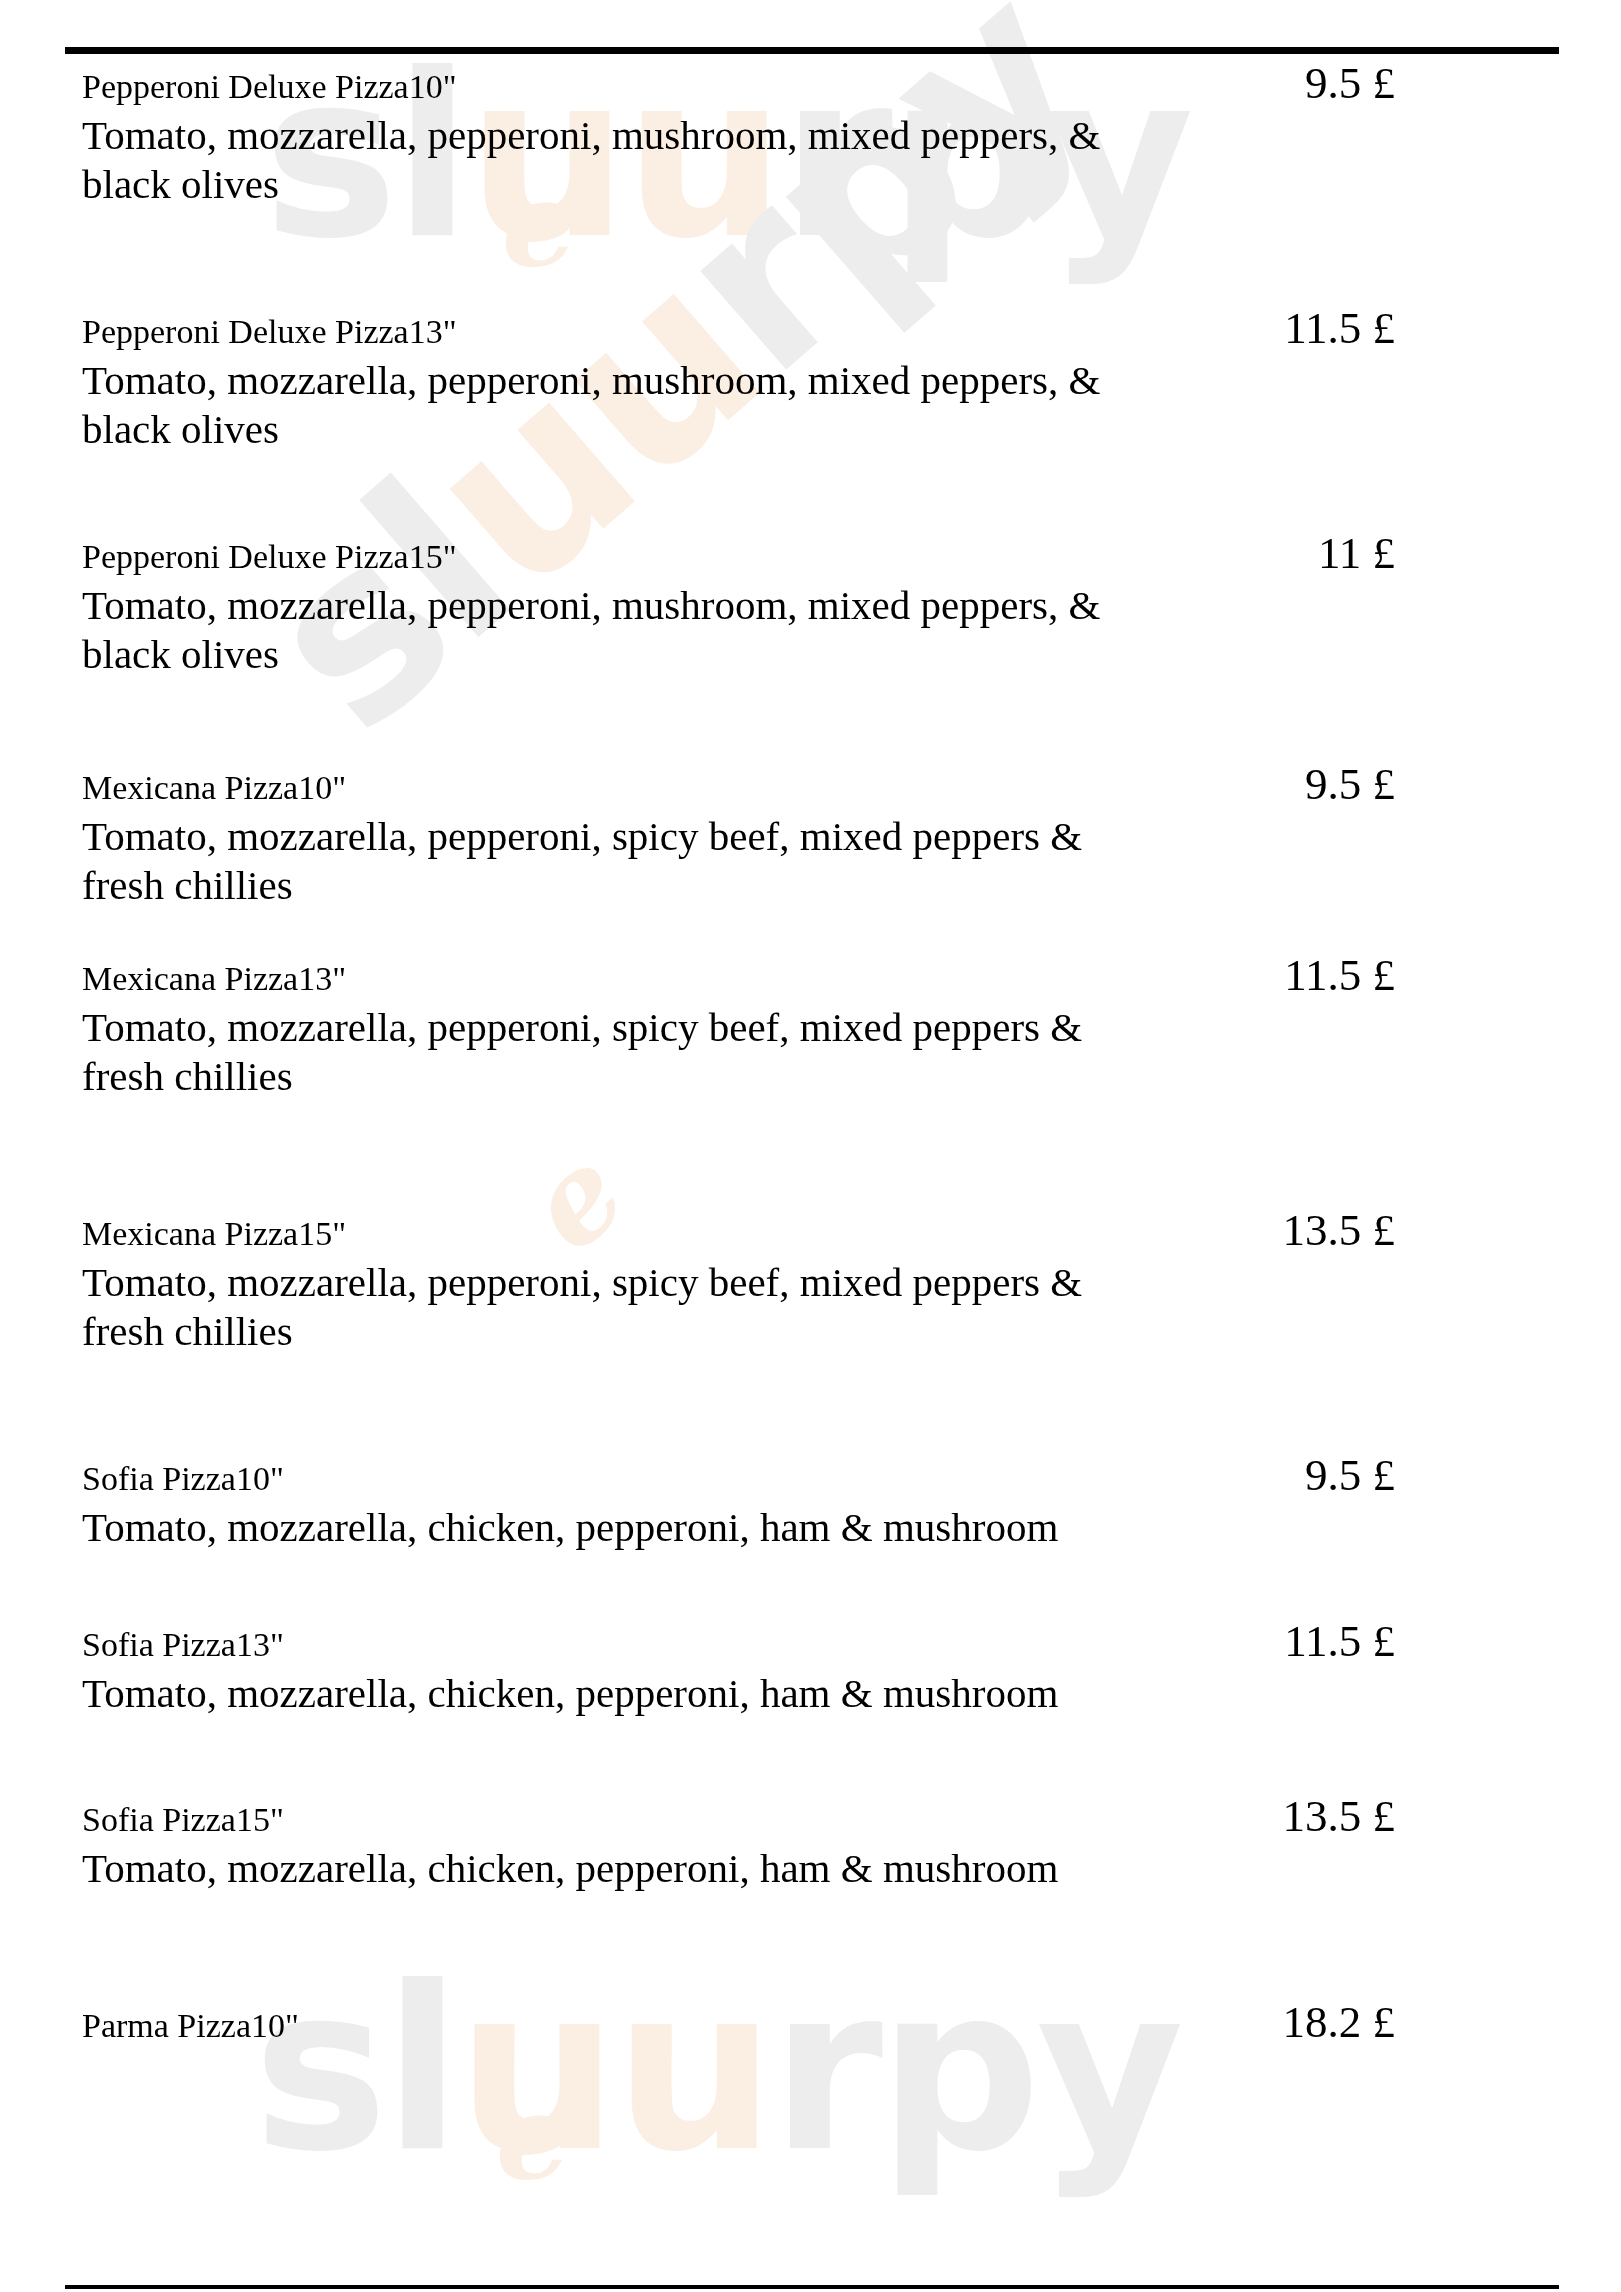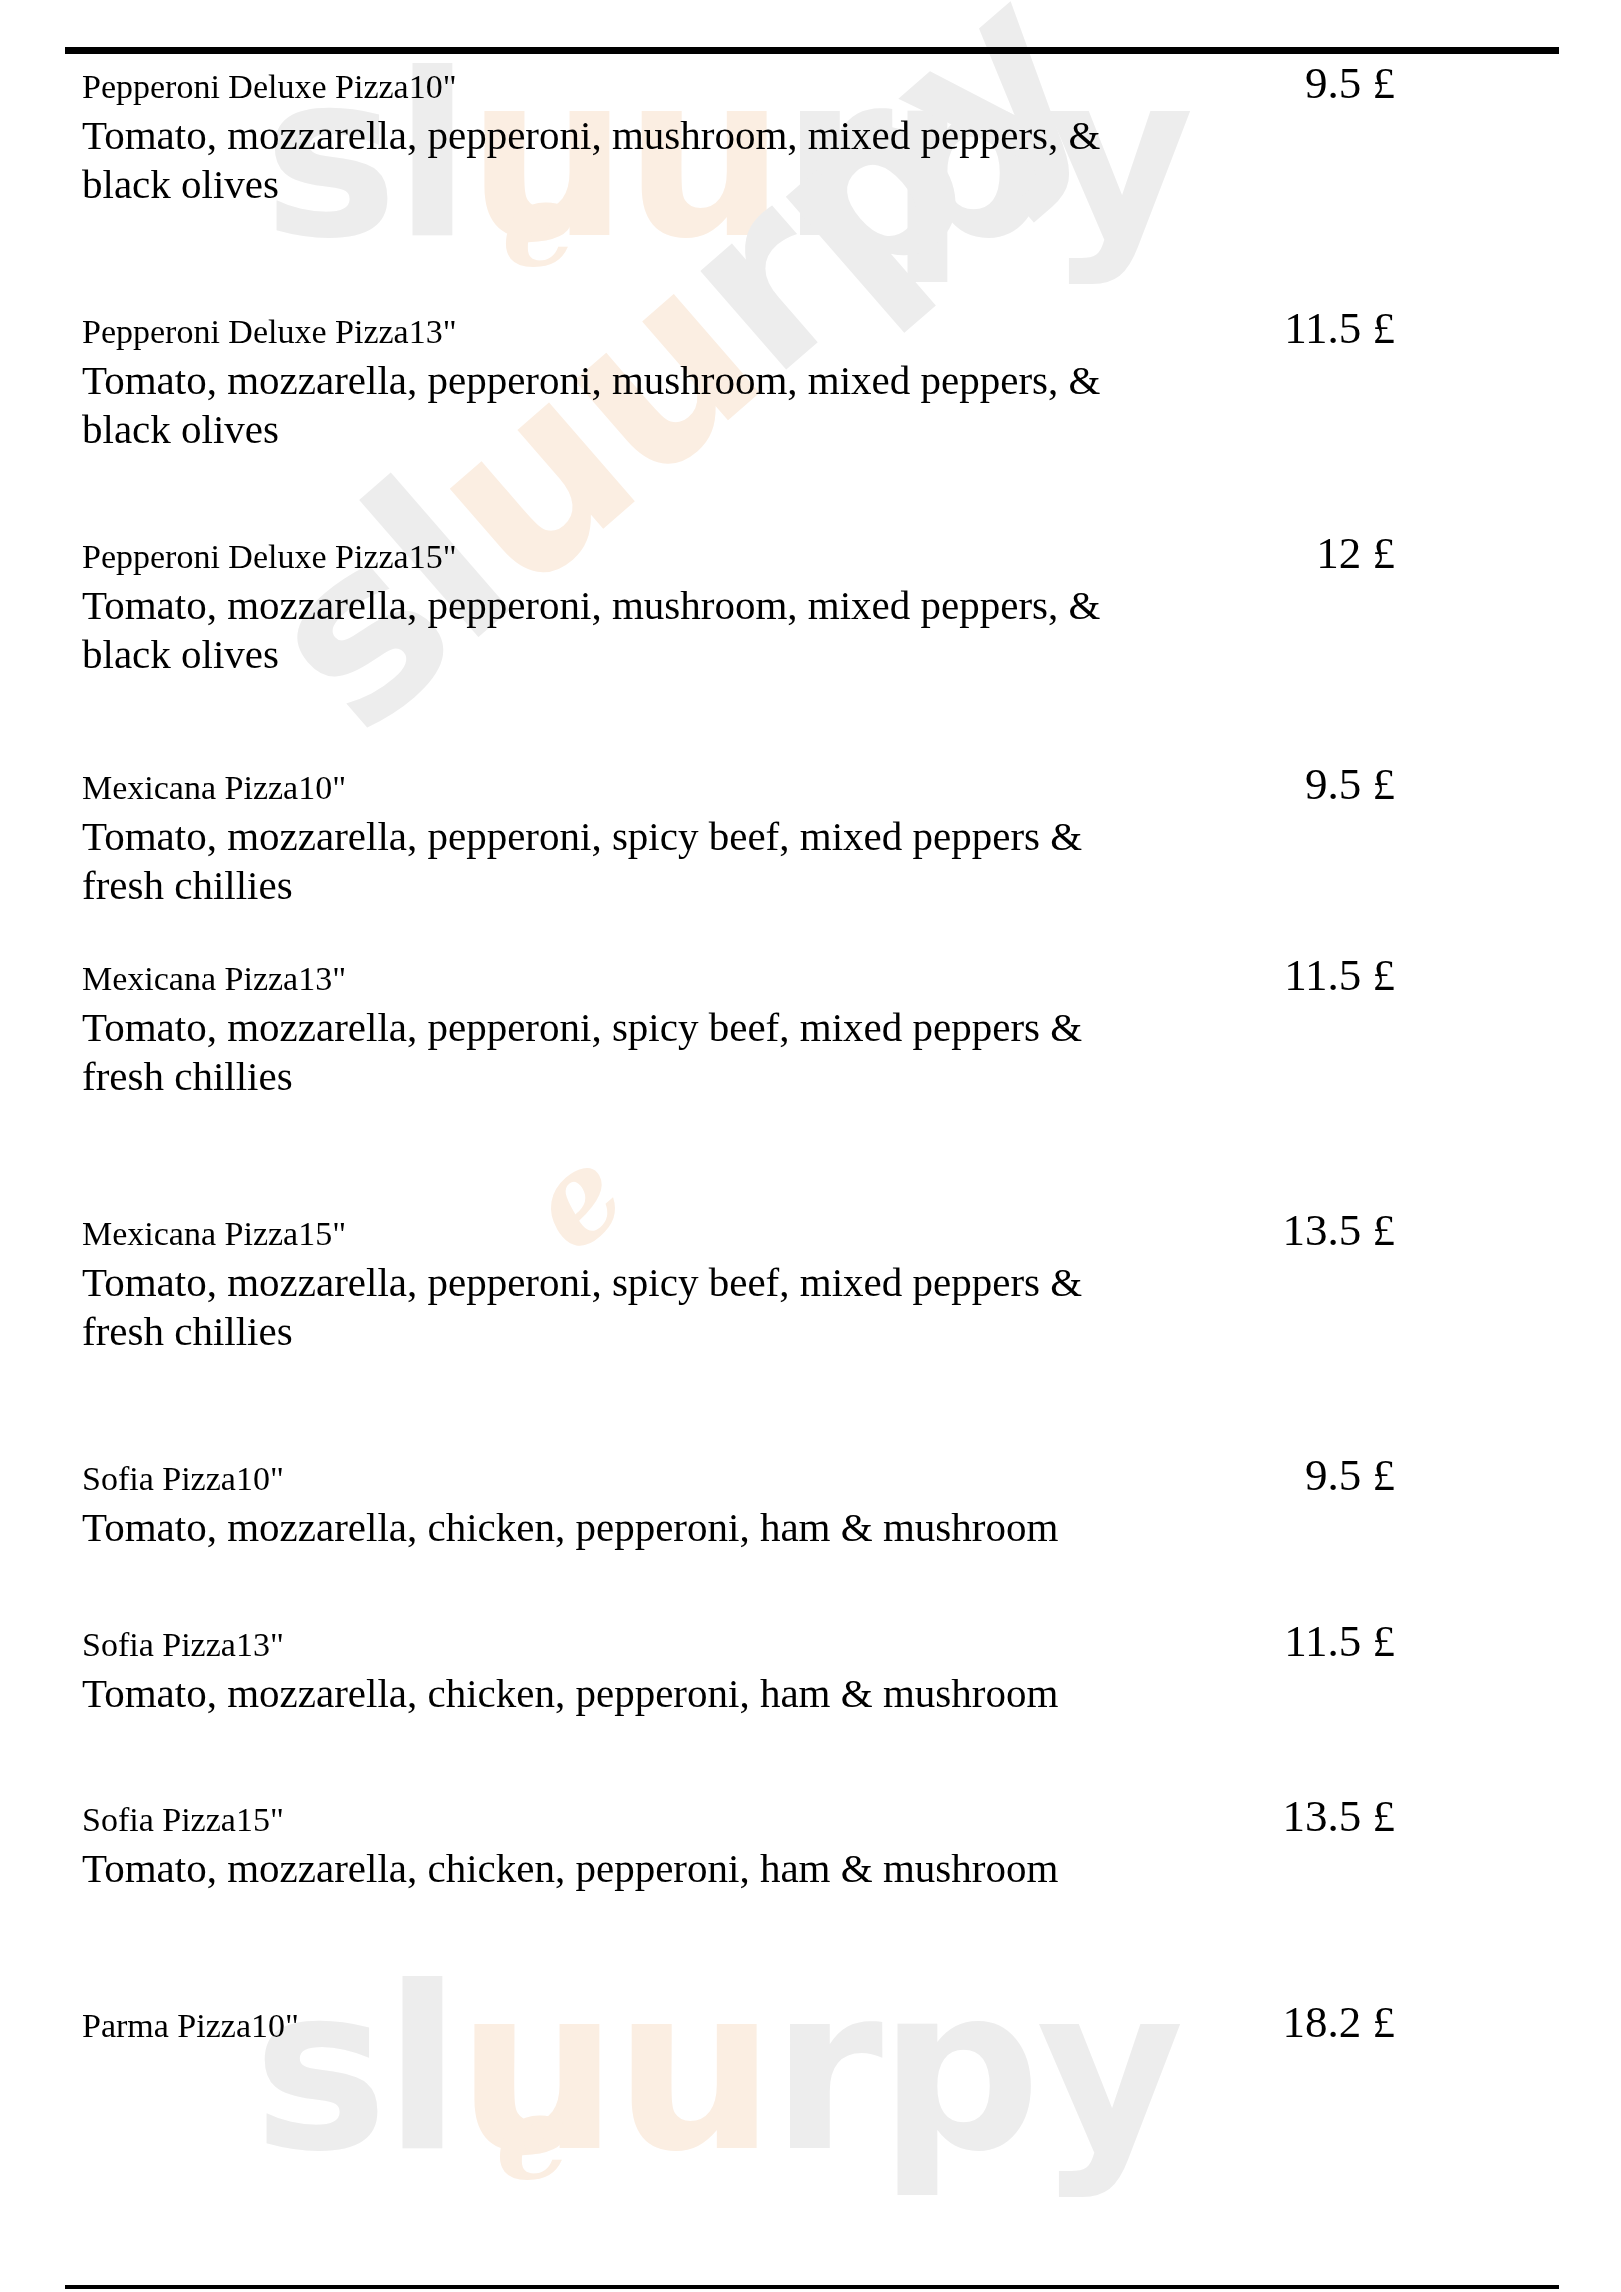--- a/index.html
+++ b/index.html
@@ -139,21 +139,21 @@
       <div class="item" style="top: 304px;">
         <div class="item-head">
           <div class="item-name">Pepperoni Deluxe Pizza13"</div>
           <div class="item-price">11.5 £</div>
         </div>
         <div class="item-desc">Tomato, mozzarella, pepperoni, mushroom, mixed peppers, &amp; black olives</div>
       </div>
       <div class="item" style="top: 529px;">
         <div class="item-head">
           <div class="item-name">Pepperoni Deluxe Pizza15"</div>
-          <div class="item-price">12 £</div>
+          <div class="item-price">11 £</div>
         </div>
         <div class="item-desc">Tomato, mozzarella, pepperoni, mushroom, mixed peppers, &amp; black olives</div>
       </div>
       <div class="item" style="top: 760px;">
         <div class="item-head">
           <div class="item-name">Mexicana Pizza10"</div>
           <div class="item-price">9.5 £</div>
         </div>
         <div class="item-desc">Tomato, mozzarella, pepperoni, spicy beef, mixed peppers &amp; fresh chillies</div>
       </div>

